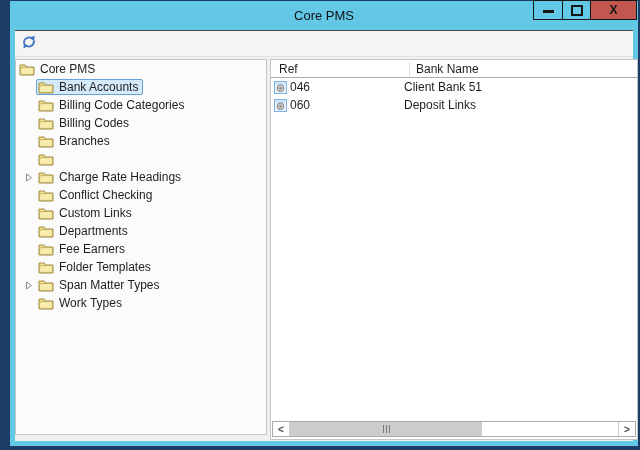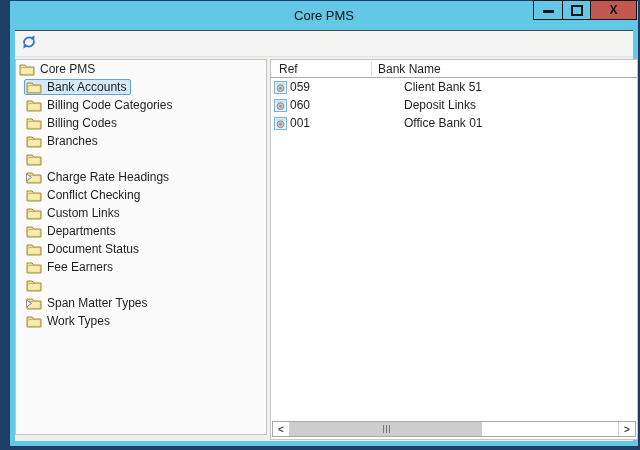--- a/index.html
+++ b/index.html
@@ -56,21 +56,21 @@
   .tree-panel{
     position:absolute;left:0;top:1px;width:252px;bottom:6px;
     background:#FBFBFB;border:1px solid #C5C5C5;box-sizing:border-box;
     overflow:hidden;
   }
   .tree-row{
     position:relative;height:18px;display:flex;align-items:center;
     font-size:12px;color:#1E1E1E;white-space:nowrap;
   }
   .tree-row.depth0{padding-left:1px;}
-  .tree-row.depth1{padding-left:8px;}
+  .tree-row.depth1{padding-left:20px;}
   .tree-expander{
     position:absolute;left:9px;top:5px;width:8px;height:9px;line-height:0;
   }
   .tree-label-box{
     display:flex;align-items:center;height:16px;
     border:1px solid transparent;border-radius:2px;
     padding:0 4px 0 1px;box-sizing:border-box;
   }
   .tree-label-box.selected{
     background:var(--selection-fill,#D5EAF8);
@@ -81,21 +81,21 @@
   .list-panel{
     position:absolute;left:255px;width:368px;top:1px;bottom:1px;
     background:#FFFFFF;border:1px solid #C5C5C5;box-sizing:border-box;
     overflow:hidden;
   }
   .list-header{
     display:flex;height:17px;align-items:center;
     border-bottom:1px solid #ABABAB;font-size:12px;color:#1E1E1E;
     background:#FFFFFF;
   }
-  .col-ref{width:101px;box-sizing:border-box;padding-left:8px;border-right:1px solid #DCDCDC;}
+  .col-ref{width:139px;box-sizing:border-box;padding-left:8px;border-right:1px solid #DCDCDC;}
   .col-name{flex:1;padding-left:6px;}
   .list-row{
     display:flex;height:18px;align-items:center;
     font-size:12px;color:#1E1E1E;
   }
   .cell-ref{width:127px;box-sizing:border-box;display:flex;align-items:center;padding-left:3px;}
   .cell-ref .row-icon{line-height:0;margin-right:3px;}
   .cell-name{flex:1;padding-left:6px;}
   
   .hscroll{
@@ -253,42 +253,32 @@
               </span>
             </div>
             <div class="tree-row depth1">
               <span class="tree-label-box">
                 <span class="tree-icon">
                   <svg width="16" height="13" viewBox="0 0 16 13">
                     <path d="M1 2 L6.2 2 L7.6 4 L15 4 L15 12 L1 12 Z" fill="#F2DF8E" stroke="#A08D42"></path>
                     <path d="M1.6 5.4 L3.6 4.6 L14.4 4.6 L14.4 11.4 L1.6 11.4 Z" fill="#F9EDAE" stroke="#B5A259" stroke-width="0.8"></path>
                   </svg>
                 </span>
-                <span>Document Status</span>
-              </span>
-            </div>
-            <div class="tree-row depth1">
-              <span class="tree-label-box">
-                <span class="tree-icon">
-                  <svg width="16" height="13" viewBox="0 0 16 13">
-                    <path d="M1 2 L6.2 2 L7.6 4 L15 4 L15 12 L1 12 Z" fill="#F2DF8E" stroke="#A08D42"></path>
-                    <path d="M1.6 5.4 L3.6 4.6 L14.4 4.6 L14.4 11.4 L1.6 11.4 Z" fill="#F9EDAE" stroke="#B5A259" stroke-width="0.8"></path>
-                  </svg>
-                </span>
                 <span>Fee Earners</span>
               </span>
             </div>
             <div class="tree-row depth1">
               <span class="tree-label-box">
                 <span class="tree-icon">
                   <svg width="16" height="13" viewBox="0 0 16 13">
                     <path d="M1 2 L6.2 2 L7.6 4 L15 4 L15 12 L1 12 Z" fill="#F2DF8E" stroke="#A08D42"></path>
                     <path d="M1.6 5.4 L3.6 4.6 L14.4 4.6 L14.4 11.4 L1.6 11.4 Z" fill="#F9EDAE" stroke="#B5A259" stroke-width="0.8"></path>
                   </svg>
                 </span>
+                <span>Folder Templates</span>
               </span>
             </div>
             <div class="tree-row depth1">
               <span class="tree-expander"><svg width="8" height="9" viewBox="0 0 8 9">
                   <path d="M1.5 1 L6.5 4.5 L1.5 8 Z" fill="#FFFFFF" stroke="#8A8A8A"></path>
                 </svg></span>
               <span class="tree-label-box">
                 <span class="tree-icon">
                   <svg width="16" height="13" viewBox="0 0 16 13">
                     <path d="M1 2 L6.2 2 L7.6 4 L15 4 L15 12 L1 12 Z" fill="#F2DF8E" stroke="#A08D42"></path>
@@ -318,48 +308,36 @@
           </div>
           <div id="list-rows">
               <div class="list-row">
                 <div class="cell-ref">
                   <span class="row-icon"><svg width="13" height="13" viewBox="0 0 13 13">
                       <rect x="0.5" y="0.5" width="12" height="12" fill="#EAF5FE" stroke="#7FB2E3"></rect>
                       <rect x="1.5" y="1.5" width="10" height="2.2" fill="#C3E0F8"></rect>
                       <circle cx="6.5" cy="7.2" r="3.4" fill="#C9C9C9" stroke="#8A8A8A"></circle>
                       <circle cx="6.5" cy="7.2" r="1.3" fill="#909090"></circle>
                     </svg></span>
-                  <span>059</span>
+                  <span>046</span>
                 </div>
                 <div class="cell-name">Client Bank 51</div>
               </div>
               <div class="list-row">
                 <div class="cell-ref">
                   <span class="row-icon"><svg width="13" height="13" viewBox="0 0 13 13">
                       <rect x="0.5" y="0.5" width="12" height="12" fill="#EAF5FE" stroke="#7FB2E3"></rect>
                       <rect x="1.5" y="1.5" width="10" height="2.2" fill="#C3E0F8"></rect>
                       <circle cx="6.5" cy="7.2" r="3.4" fill="#C9C9C9" stroke="#8A8A8A"></circle>
                       <circle cx="6.5" cy="7.2" r="1.3" fill="#909090"></circle>
                     </svg></span>
                   <span>060</span>
                 </div>
                 <div class="cell-name">Deposit Links</div>
               </div>
-              <div class="list-row">
-                <div class="cell-ref">
-                  <span class="row-icon"><svg width="13" height="13" viewBox="0 0 13 13">
-                      <rect x="0.5" y="0.5" width="12" height="12" fill="#EAF5FE" stroke="#7FB2E3"></rect>
-                      <rect x="1.5" y="1.5" width="10" height="2.2" fill="#C3E0F8"></rect>
-                      <circle cx="6.5" cy="7.2" r="3.4" fill="#C9C9C9" stroke="#8A8A8A"></circle>
-                      <circle cx="6.5" cy="7.2" r="1.3" fill="#909090"></circle>
-                    </svg></span>
-                  <span>001</span>
-                </div>
-                <div class="cell-name">Office Bank 01</div>
-              </div>
             </div>
 
           <div class="hscroll">
             <div class="hscroll-btn hscroll-left">&lt;</div>
             <div class="hscroll-thumb">
               <span class="grip-bar"></span>
               <span class="grip-bar"></span>
               <span class="grip-bar"></span>
             </div>
             <div class="hscroll-btn hscroll-right">&gt;</div>

